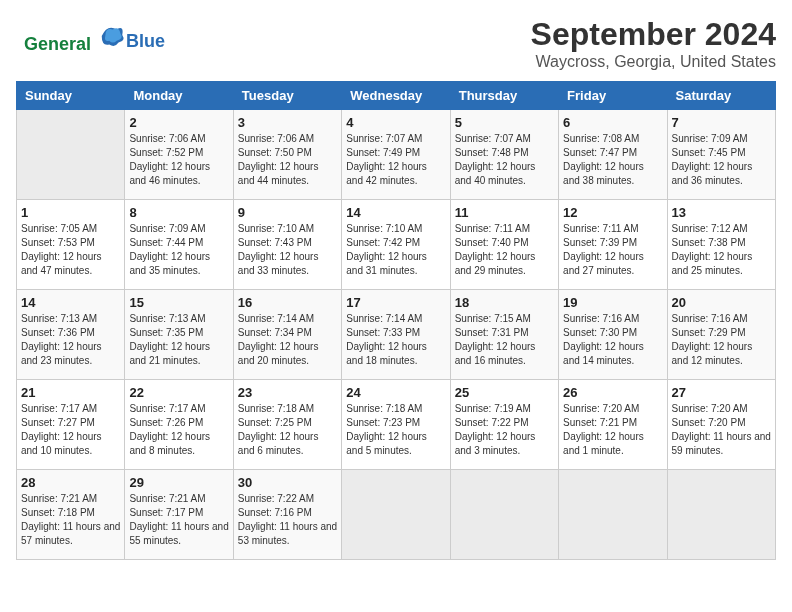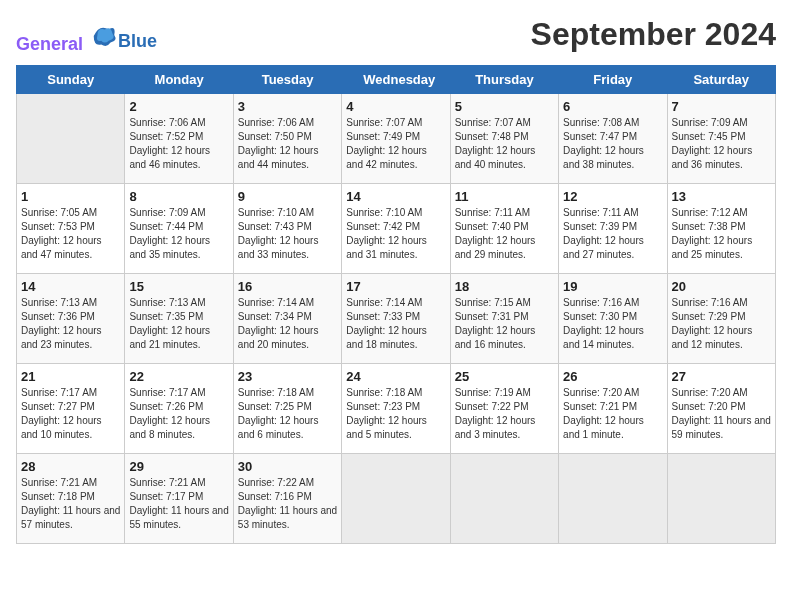--- a/index.html
+++ b/index.html
@@ -21,21 +21,22 @@
       align-items: center;
       margin-top: 6px;
     }
     .logo-text {
       font-size: 18px;
       font-weight: bold;
       color: #333;
       line-height: 1.1;
     }
     .logo-text span {
-      color: #8b5cf6;
+      color: #15803d;
+      margin-left: 8px;
     }
     .logo-icon {
       width: 28px;
       height: 28px;
       margin-left: 2px;
     }
     .title-area {
       text-align: right;
     }
     .month-title {
@@ -50,22 +51,22 @@
     table {
       width: 100%;
       border-collapse: collapse;
       table-layout: fixed;
     }
     thead tr th {
       background: #2a6db5;
       color: #fff;
       font-size: 13px;
       font-weight: bold;
-      padding: 6px 21px;
-      text-align: center;
+      padding: 6px 8px;
+      text-align: left;
       border: 1px solid #2a6db5;
     }
     tbody tr td {
       vertical-align: top;
       padding: 5px 4px;
       font-size: 10.5px;
       color: #222;
       border: 1px solid #ccc;
       height: 90px;
       background: #fff;
@@ -102,20 +103,21 @@
             <path d="M4 15 Q10 2 20 8 Q28 3 26 14 Q30 20 22 22 Q18 28 12 24 Q4 26 4 15Z" fill="#2a6db5"></path>
             <path d="M16 8 Q22 4 24 12 Q28 18 20 20 Q16 24 12 20 Q6 22 8 14 Q8 6 16 8Z" fill="#4a9de0"></path>
           </svg>
         </div>
         <div style="font-size:18px;font-weight:bold;color:#2a6db5;margin-top:7px;">Blue</div>
       </div>
     </div>
   </div>
   <div class="title-area">
     <div class="month-title">September 2024</div>
+    <div class="location">Waycross, Georgia, United States</div>
   </div>
 </div>
 
 <table>
   <thead>
     <tr>
       <th>Sunday</th>
       <th>Monday</th>
       <th>Tuesday</th>
       <th>Wednesday</th>

